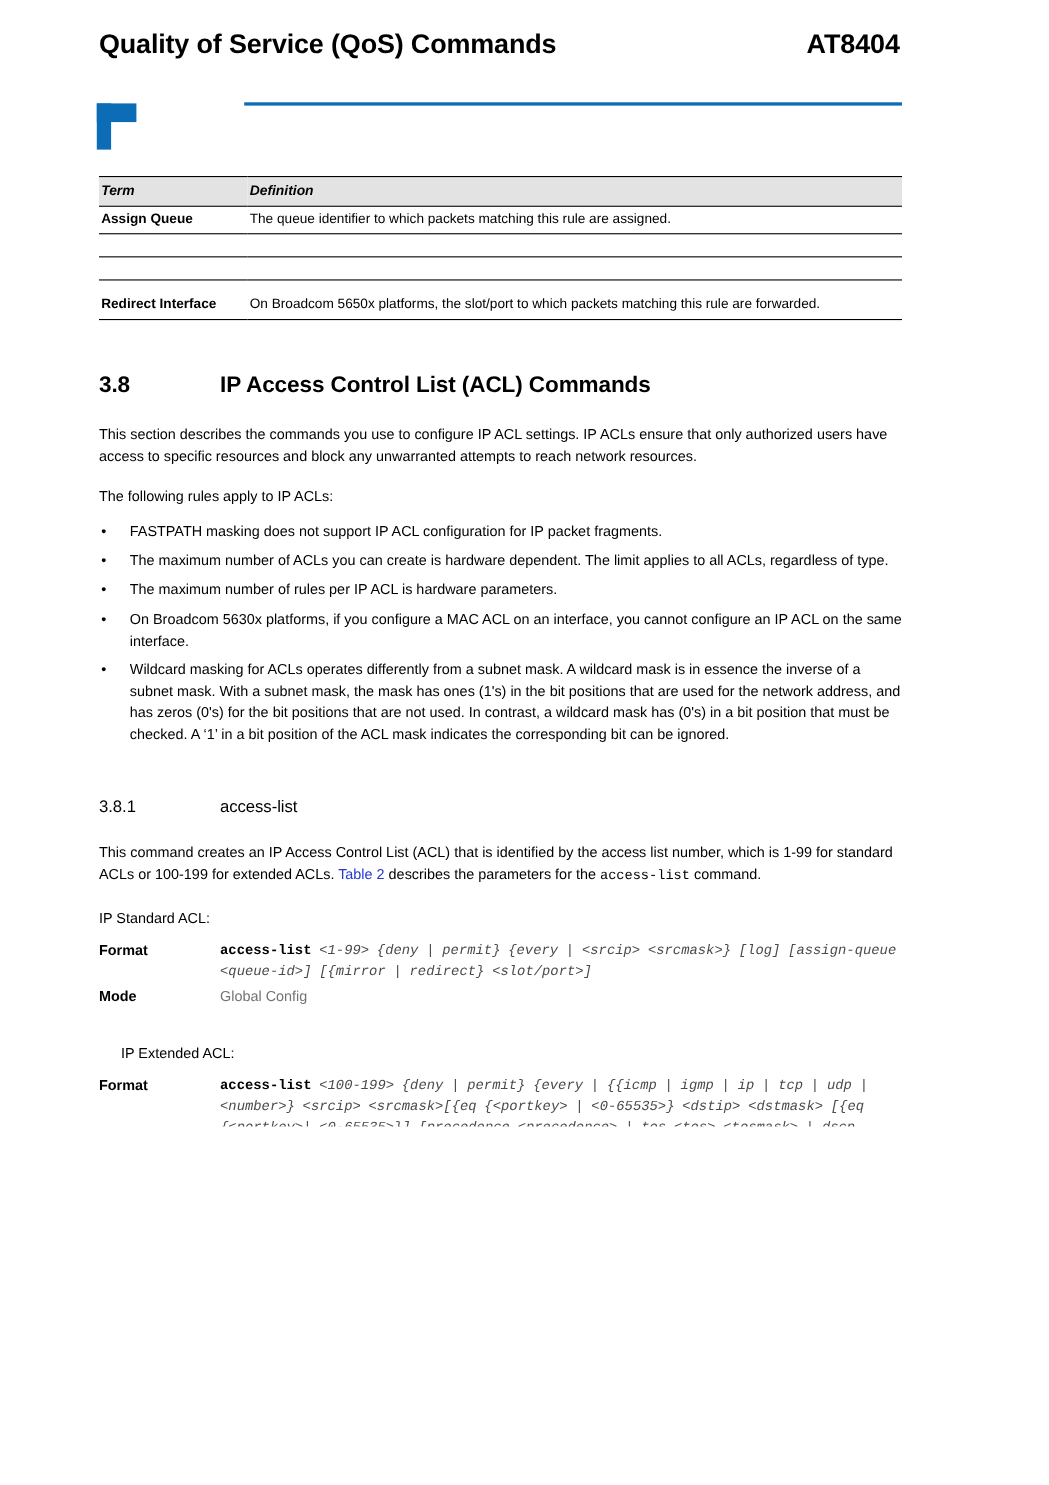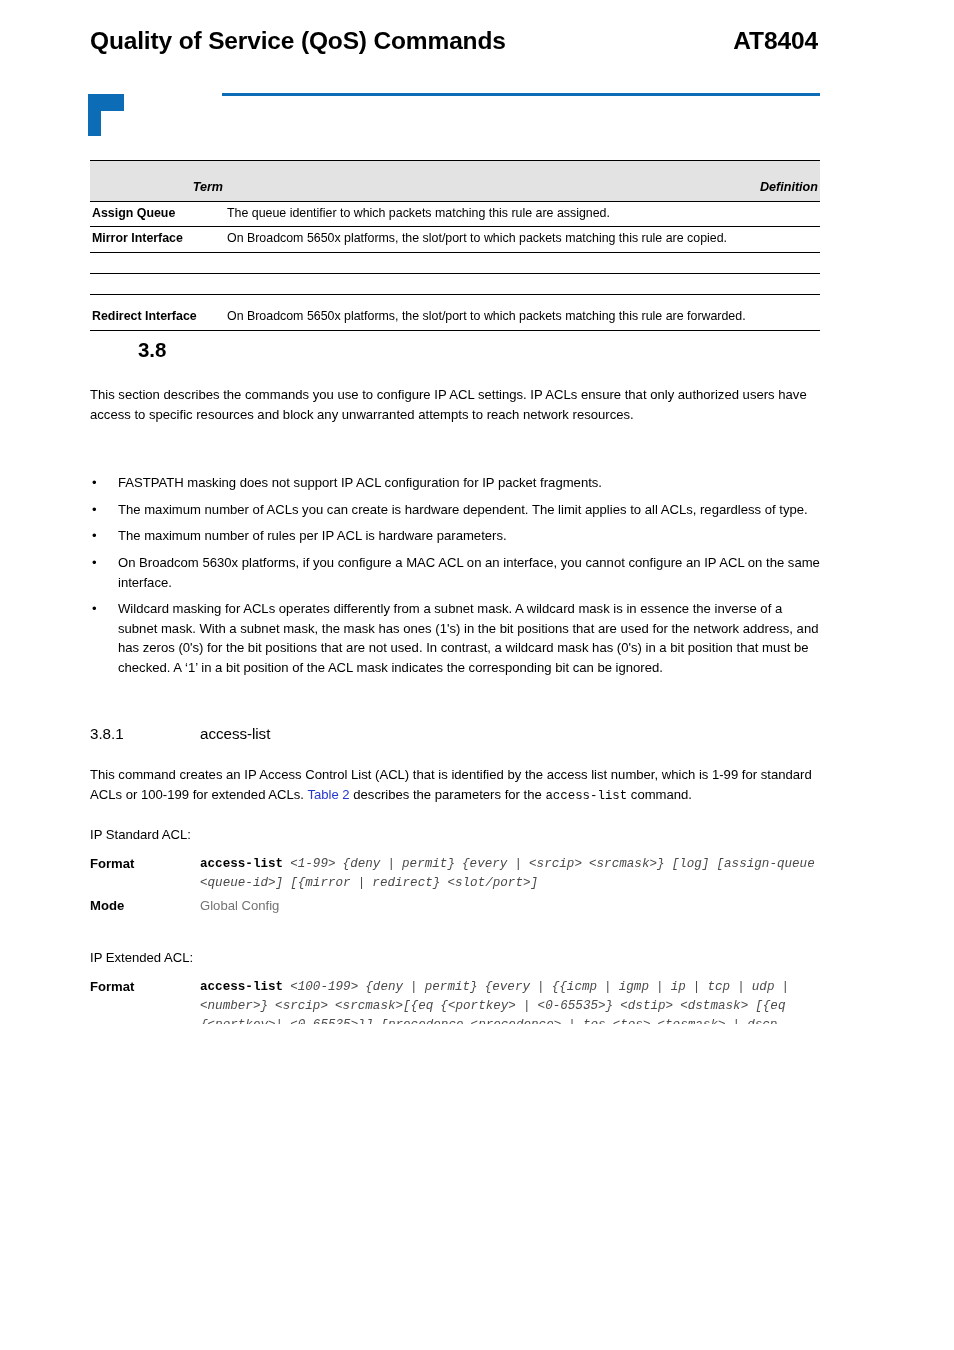--- a/index.html
+++ b/index.html
@@ -99,23 +99,22 @@
     padding: 4px 2px 5px 2px;
     line-height: 1.26;
   }
   .term-table thead th {
     background: #e3e3e3;
     font-style: italic;
     font-weight: bold;
     font-size: 12.6px;
     border-top: 1.4px solid #000;
     border-bottom: 1.4px solid #000;
-    padding-top: 19px;
+    padding-top: 5px;
     padding-bottom: 5px;
-    text-align: right;
   }
   .term-table tbody td {
     border-bottom: 1.4px solid #000;
   }
   .term-table tbody td.term {
     font-weight: bold;
   }
   .term-table tr.empty-row td {
     height: 12px;
     padding: 4px 2px;
@@ -128,21 +127,20 @@
 
   
   .h-section {
     position: absolute;
     left: 90px;
     width: 730px;
     font-size: 20.5px;
     font-weight: bold;
     letter-spacing: -0.1px;
     display: flex;
-    margin-left: 48px;
   }
   .h-section .num { width: 110px; flex: none; }
   .h-sub {
     position: absolute;
     left: 90px;
     width: 730px;
     font-size: 15.2px;
     font-weight: normal;
     letter-spacing: -0.05px;
     display: flex;
@@ -294,24 +292,20 @@
       <tr>
         <th>Term</th>
         <th>Definition</th>
       </tr>
     </thead>
     <tbody>
       <tr>
         <td class="term">Assign Queue</td>
         <td>The queue identifier to which packets matching this rule are assigned.</td>
       </tr>
-      <tr>
-        <td class="term">Mirror Interface</td>
-        <td>On Broadcom 5650x platforms, the slot/port  to which packets matching this rule are copied.</td>
-      </tr>
       <tr class="empty-row">
         <td></td>
         <td></td>
       </tr>
       <tr class="empty-row">
         <td></td>
         <td></td>
       </tr>
       <tr class="spacer-row">
         <td></td>
@@ -319,24 +313,26 @@
       </tr>
       <tr>
         <td class="term">Redirect Interface</td>
         <td>On Broadcom 5650x platforms, the slot/port to which packets matching this rule are forwarded.</td>
       </tr>
     </tbody>
   </table>
 
   <div class="h-section" style="top:338px;">
     <span class="num">3.8</span>
+    <span>IP Access Control List (ACL) Commands</span>
   </div>
 
   <div class="para" style="top:385px;">This section describes the commands you use to configure IP ACL settings. IP ACLs ensure that only authorized users have access to specific resources and block any unwarranted attempts to reach network resources.</div>
 
+  <div class="para" style="top:441px;">The following rules apply to IP ACLs:</div>
 
   <div class="bullets" style="top:473px;">
     <div class="bullet">
       <span class="dot">•</span>
       <span>FASTPATH masking does not support IP ACL configuration for IP packet fragments.</span>
     </div>
     <div class="bullet">
       <span class="dot">•</span>
       <span>The maximum number of ACLs you can create is hardware dependent. The limit applies to all ACLs, regardless of type.</span>
     </div>
@@ -367,21 +363,21 @@
     <div class="fmt-row">
       <div class="fmt-label">Format</div>
       <div class="fmt-value"><span class="cmd">access-list</span><span> &lt;1-99&gt; {deny | permit} {every | &lt;srcip&gt; &lt;srcmask&gt;} [log] [assign-queue &lt;queue-id&gt;] [{mirror | redirect} &lt;slot/port&gt;]</span></div>
     </div>
     <div class="fmt-row">
       <div class="fmt-label">Mode</div>
       <div class="fmt-mode">Global Config</div>
     </div>
   </div>
 
-  <div class="fmt-intro" style="top:948px;">IP Extended ACL:</div>
+  <div class="fmt-intro" style="top:948px;margin-left:20px;">IP Extended ACL:</div>
 
   <div class="fmt-block" style="top:978px;">
     <div class="fmt-row">
       <div class="fmt-label">Format</div>
       <div class="fmt-value"><span class="cmd">access-list</span><span> &lt;100-199&gt; {deny | permit} {every | {{icmp | igmp | ip | tcp | udp | &lt;number&gt;} &lt;srcip&gt; &lt;srcmask&gt;[{eq {&lt;portkey&gt; | &lt;0-65535&gt;} &lt;dstip&gt; &lt;dstmask&gt; [{eq {&lt;portkey&gt;| &lt;0-65535&gt;}] [precedence &lt;precedence&gt; | tos &lt;tos&gt; &lt;tosmask&gt; | dscp &lt;dscp&gt;] [log] [assign-queue &lt;queue-id&gt;] [{mirror | redirect} &lt;slot/port&gt;]</span></div>
     </div>
     <div class="fmt-row">
       <div class="fmt-label">Mode</div>
       <div class="fmt-mode">Global Config</div>
     </div>

